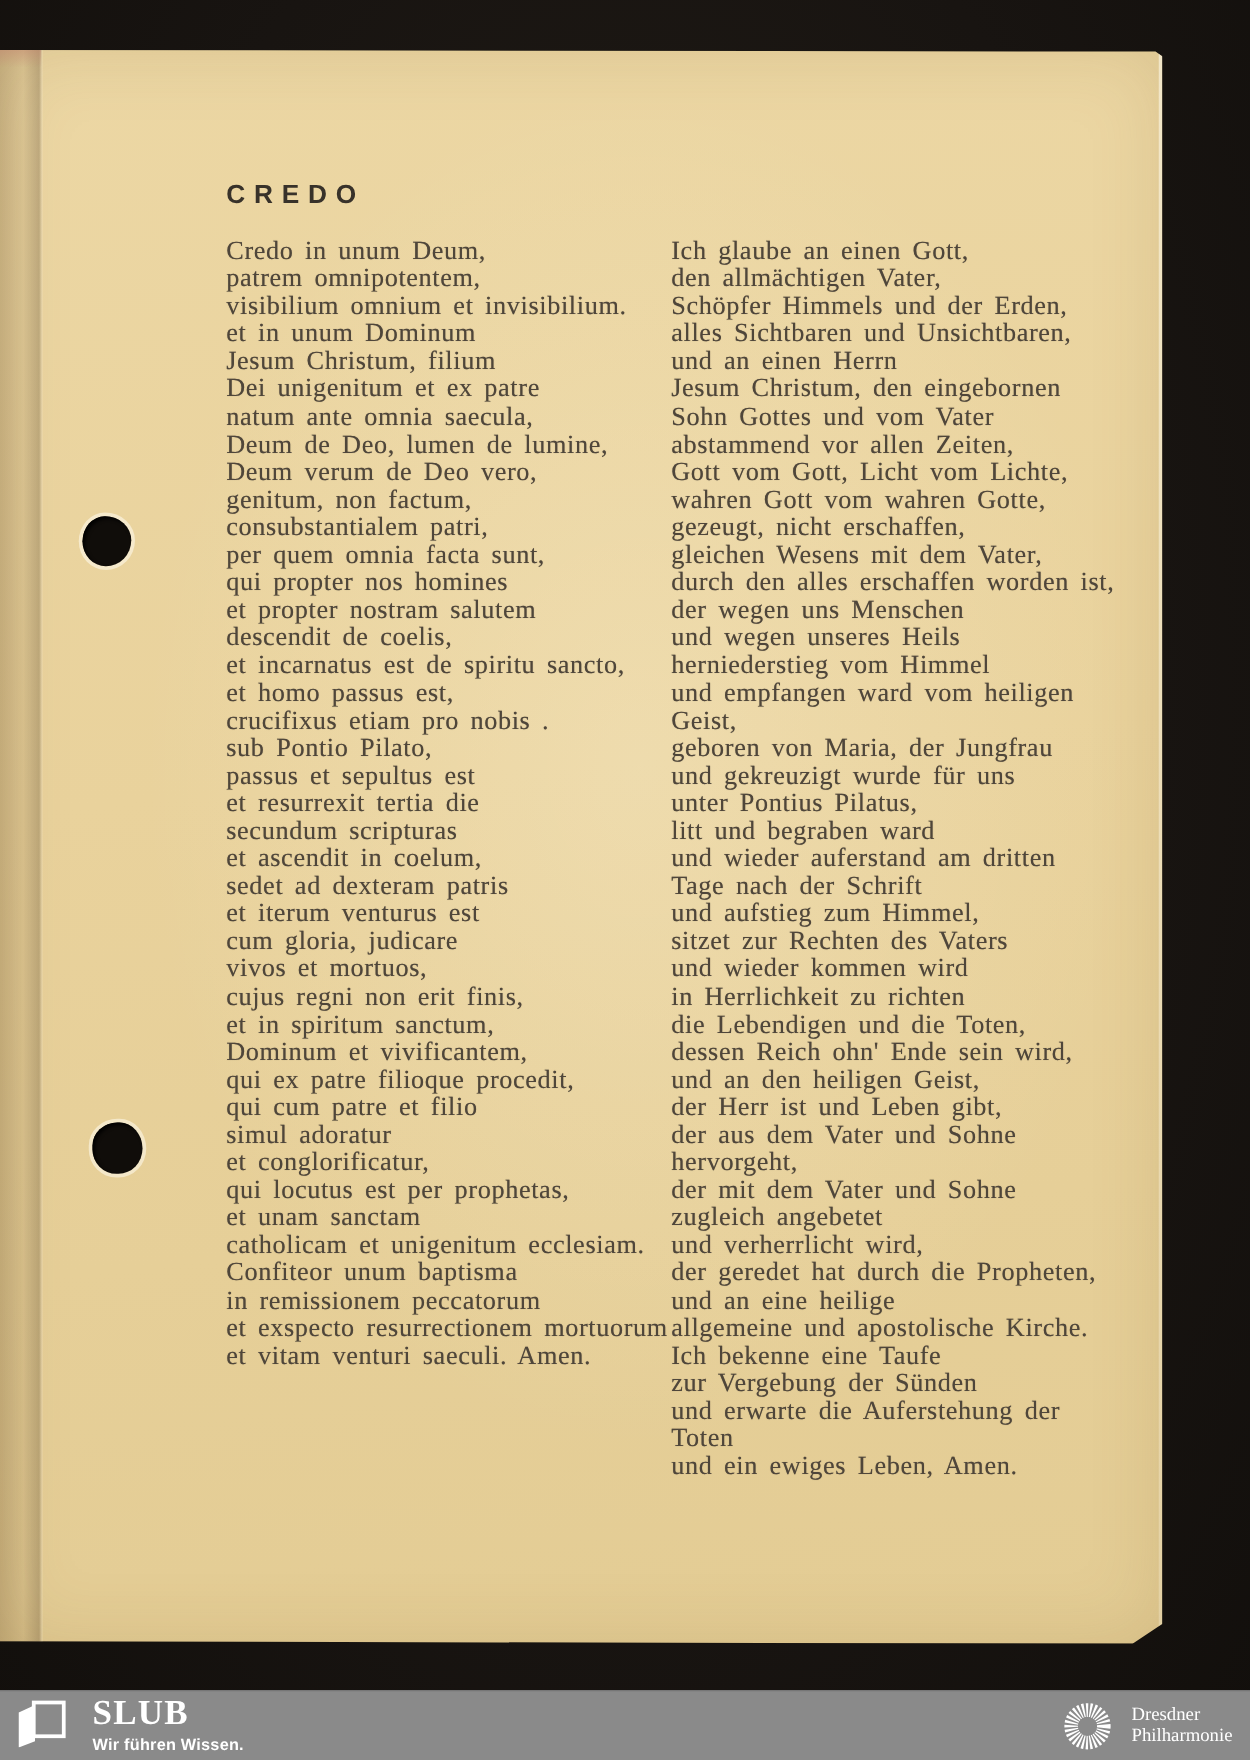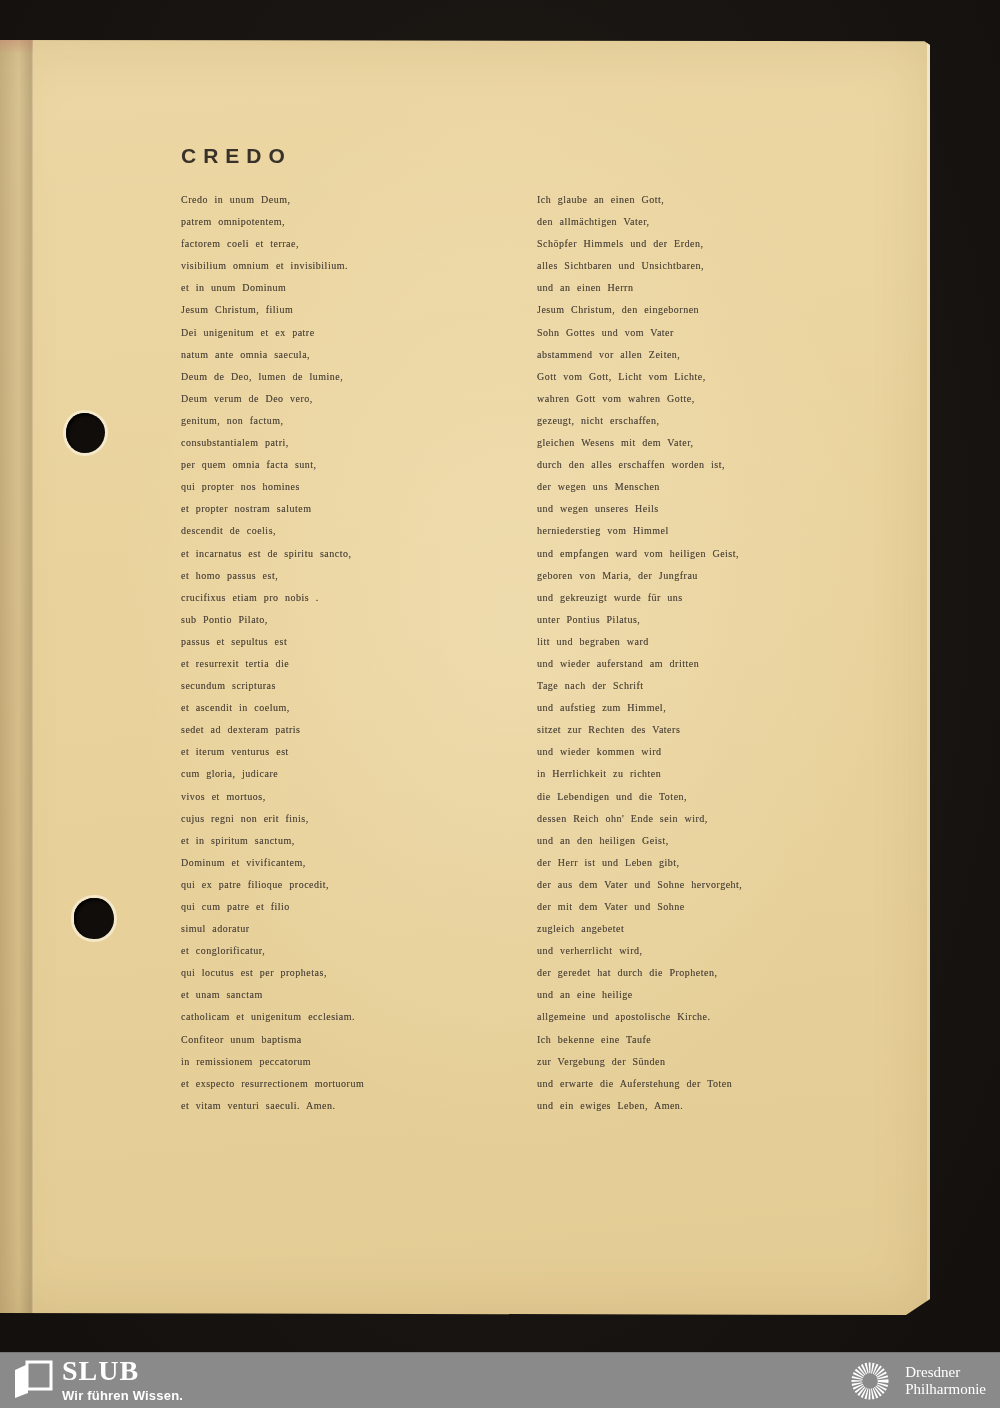--- a/index.html
+++ b/index.html
@@ -64,21 +64,21 @@
     font-size: 21px;
     letter-spacing: 7px;
     color: #38322a;
   }
   .text-col {
     position: absolute;
     top: 189px;
     width: 360px;
     color: #4f463a;
     font-family: "Liberation Serif", serif;
-    font-size: 10px;
+    font-size: 21px;
     line-height: 22.1px;
     word-spacing: 3.5px;
     letter-spacing: 0.5px;
     text-shadow: 0 0 0.6px rgba(79,70,58,0.55);
   }
   .text-col.latin  { left: 181px; }
   .text-col.german { left: 537px; }
 
   
   .footer-bar {
@@ -89,21 +89,21 @@
     border-top: 1px solid #767676;
   }
   .slub-brand {
     position: absolute;
     left: 12px; top: 4px;
     display: flex; align-items: flex-start;
     color: #ffffff;
     cursor: pointer;
   }
   .slub-book-icon { margin-top: 3px; }
-  .slub-textblock { margin-left: 8px; }
+  .slub-textblock { margin-left: 20px; }
   .slub-wordmark {
     font-family: "Liberation Serif", serif;
     font-weight: 700;
     font-size: 28px;
     line-height: 28px;
     letter-spacing: 1px;
   }
   .slub-tagline {
     font-family: "Liberation Sans", sans-serif;
     font-weight: 700;
@@ -135,21 +135,20 @@
 </div>
 
 <div class="punch-hole hole-1"></div>
 <div class="punch-hole hole-2"></div>
 
 <div class="credo-title">CREDO</div>
 
 <div class="text-col latin">
     <div class="text-line">Credo in unum Deum,</div>
     <div class="text-line">patrem omnipotentem,</div>
-    <div class="text-line">factorem coeli et terrae,</div>
     <div class="text-line">visibilium omnium et invisibilium.</div>
     <div class="text-line">et in unum Dominum</div>
     <div class="text-line">Jesum Christum, filium</div>
     <div class="text-line">Dei unigenitum et ex patre</div>
     <div class="text-line">natum ante omnia saecula,</div>
     <div class="text-line">Deum de Deo, lumen de lumine,</div>
     <div class="text-line">Deum verum de Deo vero,</div>
     <div class="text-line">genitum, non factum,</div>
     <div class="text-line">consubstantialem patri,</div>
     <div class="text-line">per quem omnia facta sunt,</div>

